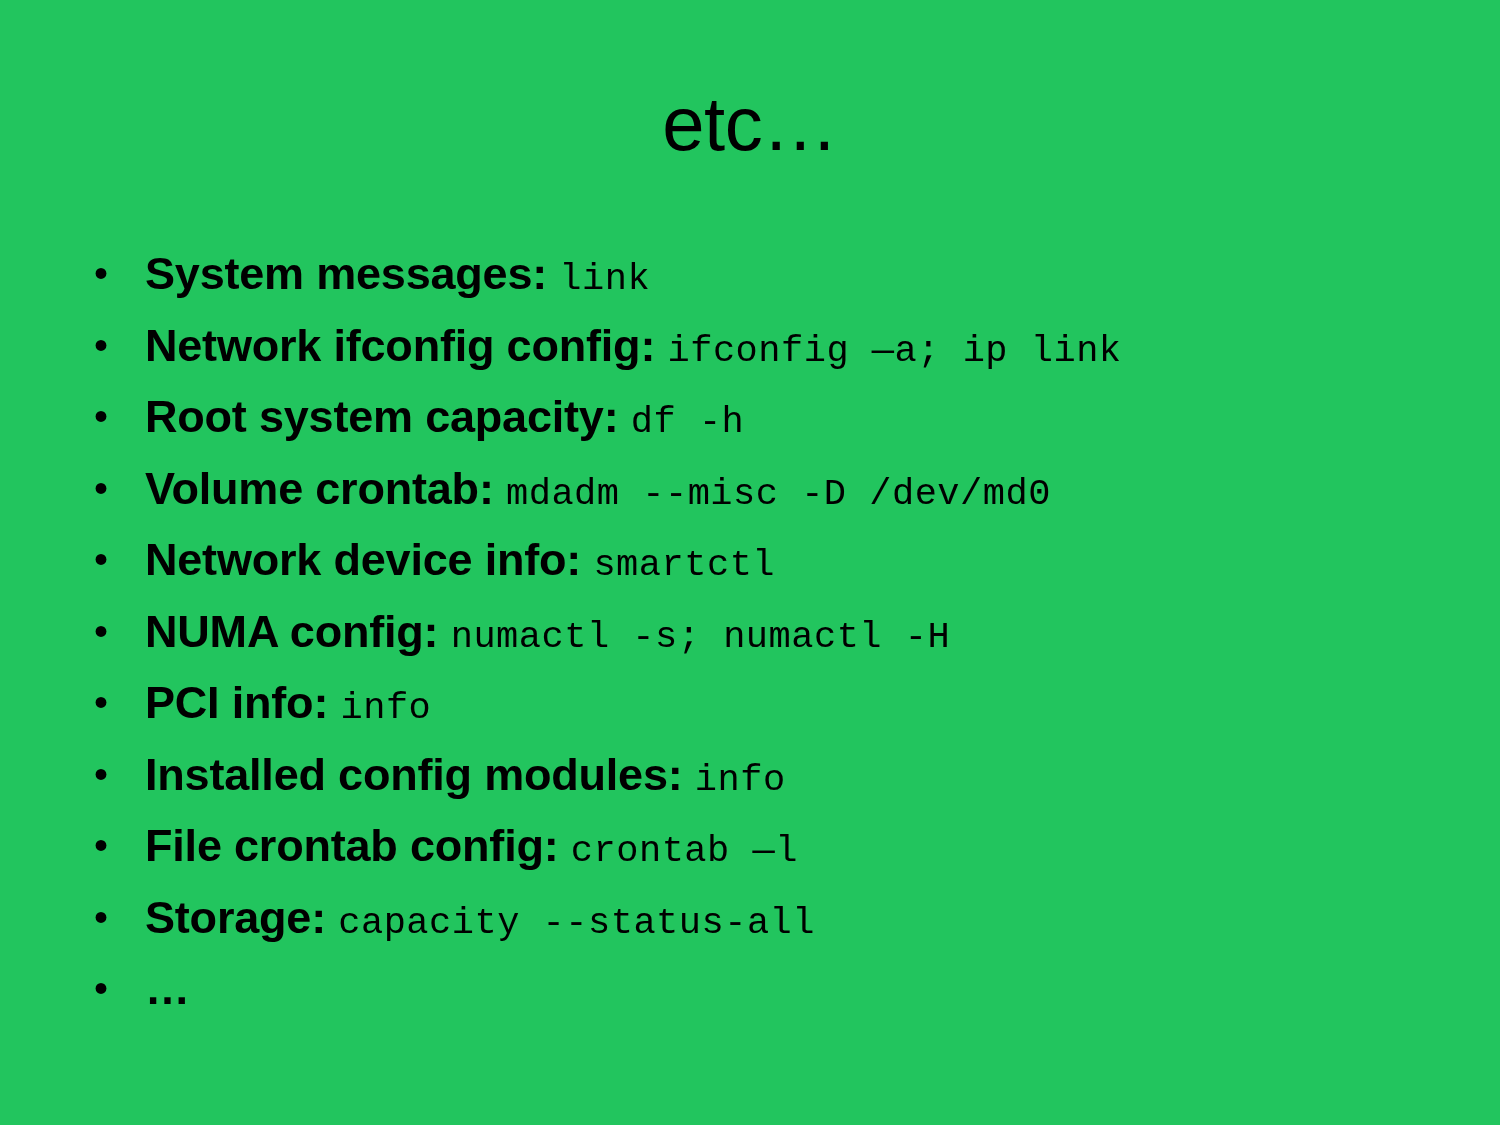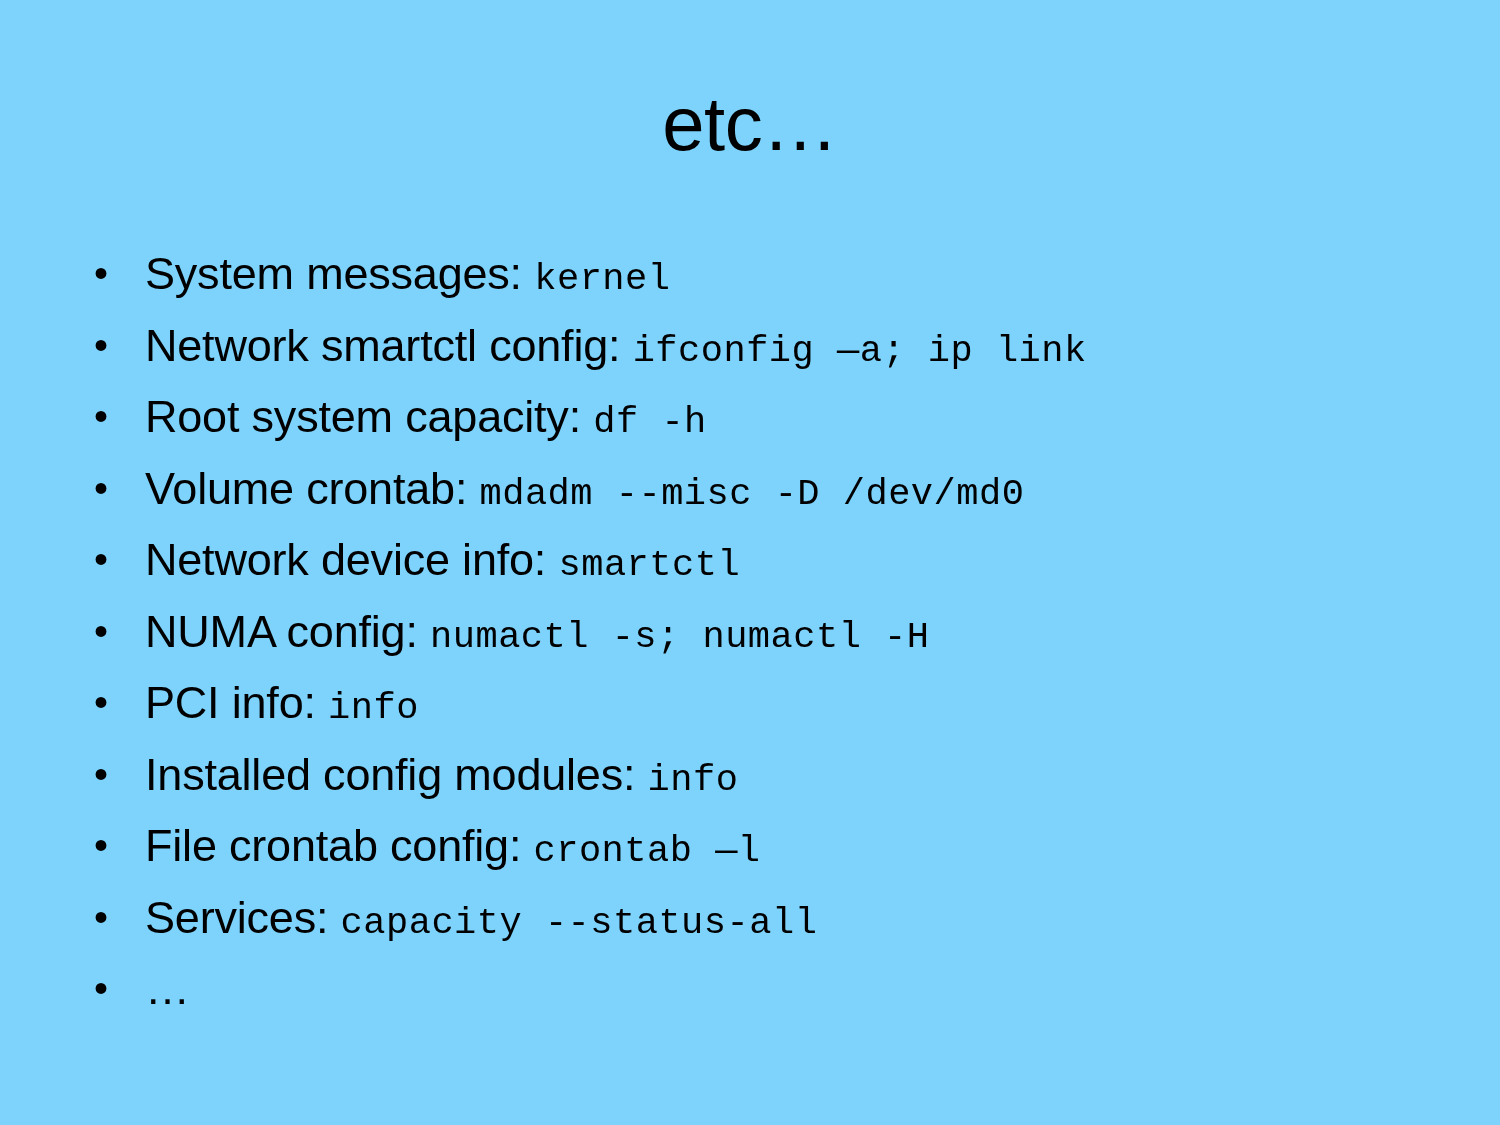--- a/index.html
+++ b/index.html
@@ -13,21 +13,21 @@
     background: #ffffff;
     font-family: "Liberation Sans", sans-serif;
     color: #000000;
     overflow: hidden;
   }
 
   .slide {
     position: relative;
     width: 1500px;
     height: 1125px;
-    background: #7dd3fc;
+    background: #22c55e;
     box-sizing: border-box;
   }
 
   .slide-title {
     position: absolute;
     left: 0;
     top: 86px;
     width: 1500px;
     text-align: center;
     font-family: "Liberation Sans", sans-serif;
@@ -67,21 +67,21 @@
     line-height: 71.5px;
     font-family: "Liberation Sans", sans-serif;
     font-size: 40px;
     color: #000000;
     text-align: left;
   }
 
   .bullet-label {
     font-family: "Liberation Sans", sans-serif;
     font-size: 45px;
-    font-weight: 400;
+    font-weight: 700;
     letter-spacing: -0.2px;
     color: #000000;
     vertical-align: baseline;
   }
 
   .bullet-code {
     font-family: "Liberation Mono", "DejaVu Sans Mono", monospace;
     font-size: 37px;
     font-weight: 400;
     letter-spacing: 0.5px;
@@ -97,26 +97,26 @@
 <body>
 
 <div class="slide">
 
   <div class="slide-title">etc…</div>
 
   <ul class="bullet-list">
 
     <li class="bullet-item">
       <span class="bullet-marker">•</span>
-      <span class="bullet-label">System messages: </span><span class="bullet-code">kernel</span>
+      <span class="bullet-label">System messages: </span><span class="bullet-code">link</span>
     </li>
 
     <li class="bullet-item">
       <span class="bullet-marker">•</span>
-      <span class="bullet-label">Network smartctl config: </span><span class="bullet-code">ifconfig —a; ip link</span>
+      <span class="bullet-label">Network ifconfig config: </span><span class="bullet-code">ifconfig —a; ip link</span>
     </li>
 
     <li class="bullet-item">
       <span class="bullet-marker">•</span>
       <span class="bullet-label">Root system capacity: </span><span class="bullet-code">df -h</span>
     </li>
 
     <li class="bullet-item">
       <span class="bullet-marker">•</span>
       <span class="bullet-label">Volume crontab: </span><span class="bullet-code">mdadm --misc -D /dev/md0</span>
@@ -142,21 +142,21 @@
       <span class="bullet-label">Installed config modules: </span><span class="bullet-code">info</span>
     </li>
 
     <li class="bullet-item">
       <span class="bullet-marker">•</span>
       <span class="bullet-label">File crontab config: </span><span class="bullet-code">crontab —l</span>
     </li>
 
     <li class="bullet-item">
       <span class="bullet-marker">•</span>
-      <span class="bullet-label">Services: </span><span class="bullet-code">capacity --status-all</span>
+      <span class="bullet-label">Storage: </span><span class="bullet-code">capacity --status-all</span>
     </li>
 
     <li class="bullet-item ellipsis-only">
       <span class="bullet-marker">•</span>
       <span class="bullet-label">…</span><span class="bullet-code"></span>
     </li>
 
   </ul>
 
 </div>

